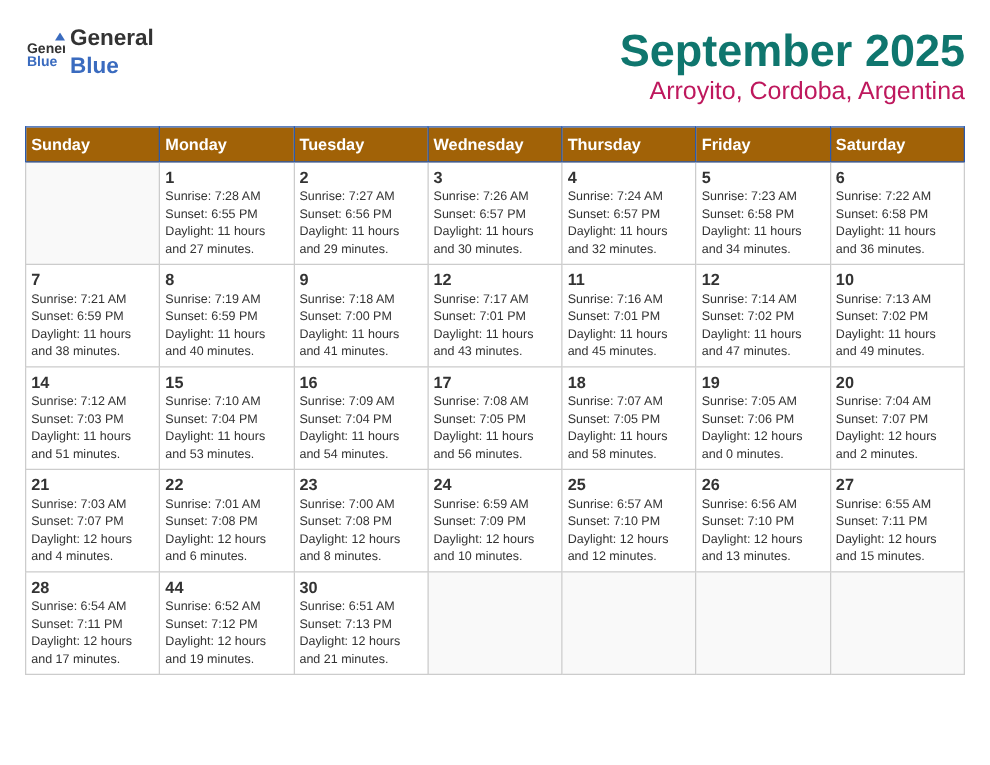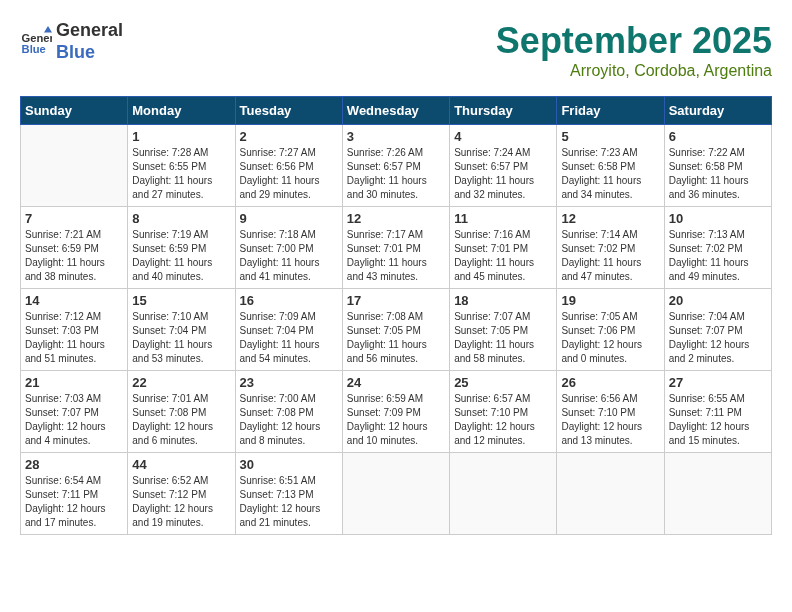--- a/index.html
+++ b/index.html
@@ -36,30 +36,30 @@
     }
     .title-block {
       text-align: right;
     }
     .month-title {
       font-size: 36px;
       font-weight: bold;
       color: #0f766e;
     }
     .subtitle {
-      font-size: 16px;
-      color: #4d7c0f;
+      font-size: 20px;
+      color: #be185d;
     }
     table {
       width: 100%;
       border-collapse: collapse;
       font-size: 11px;
     }
     thead tr th {
-      background-color: #0c4a6e;
+      background-color: #a16207;
       color: #fff;
       padding: 6px 4px;
       text-align: left;
       font-size: 13px;
       font-weight: bold;
       border: 1px solid #2a5aaf;
     }
     tbody tr td {
       border: 1px solid #ccc;
       vertical-align: top;

